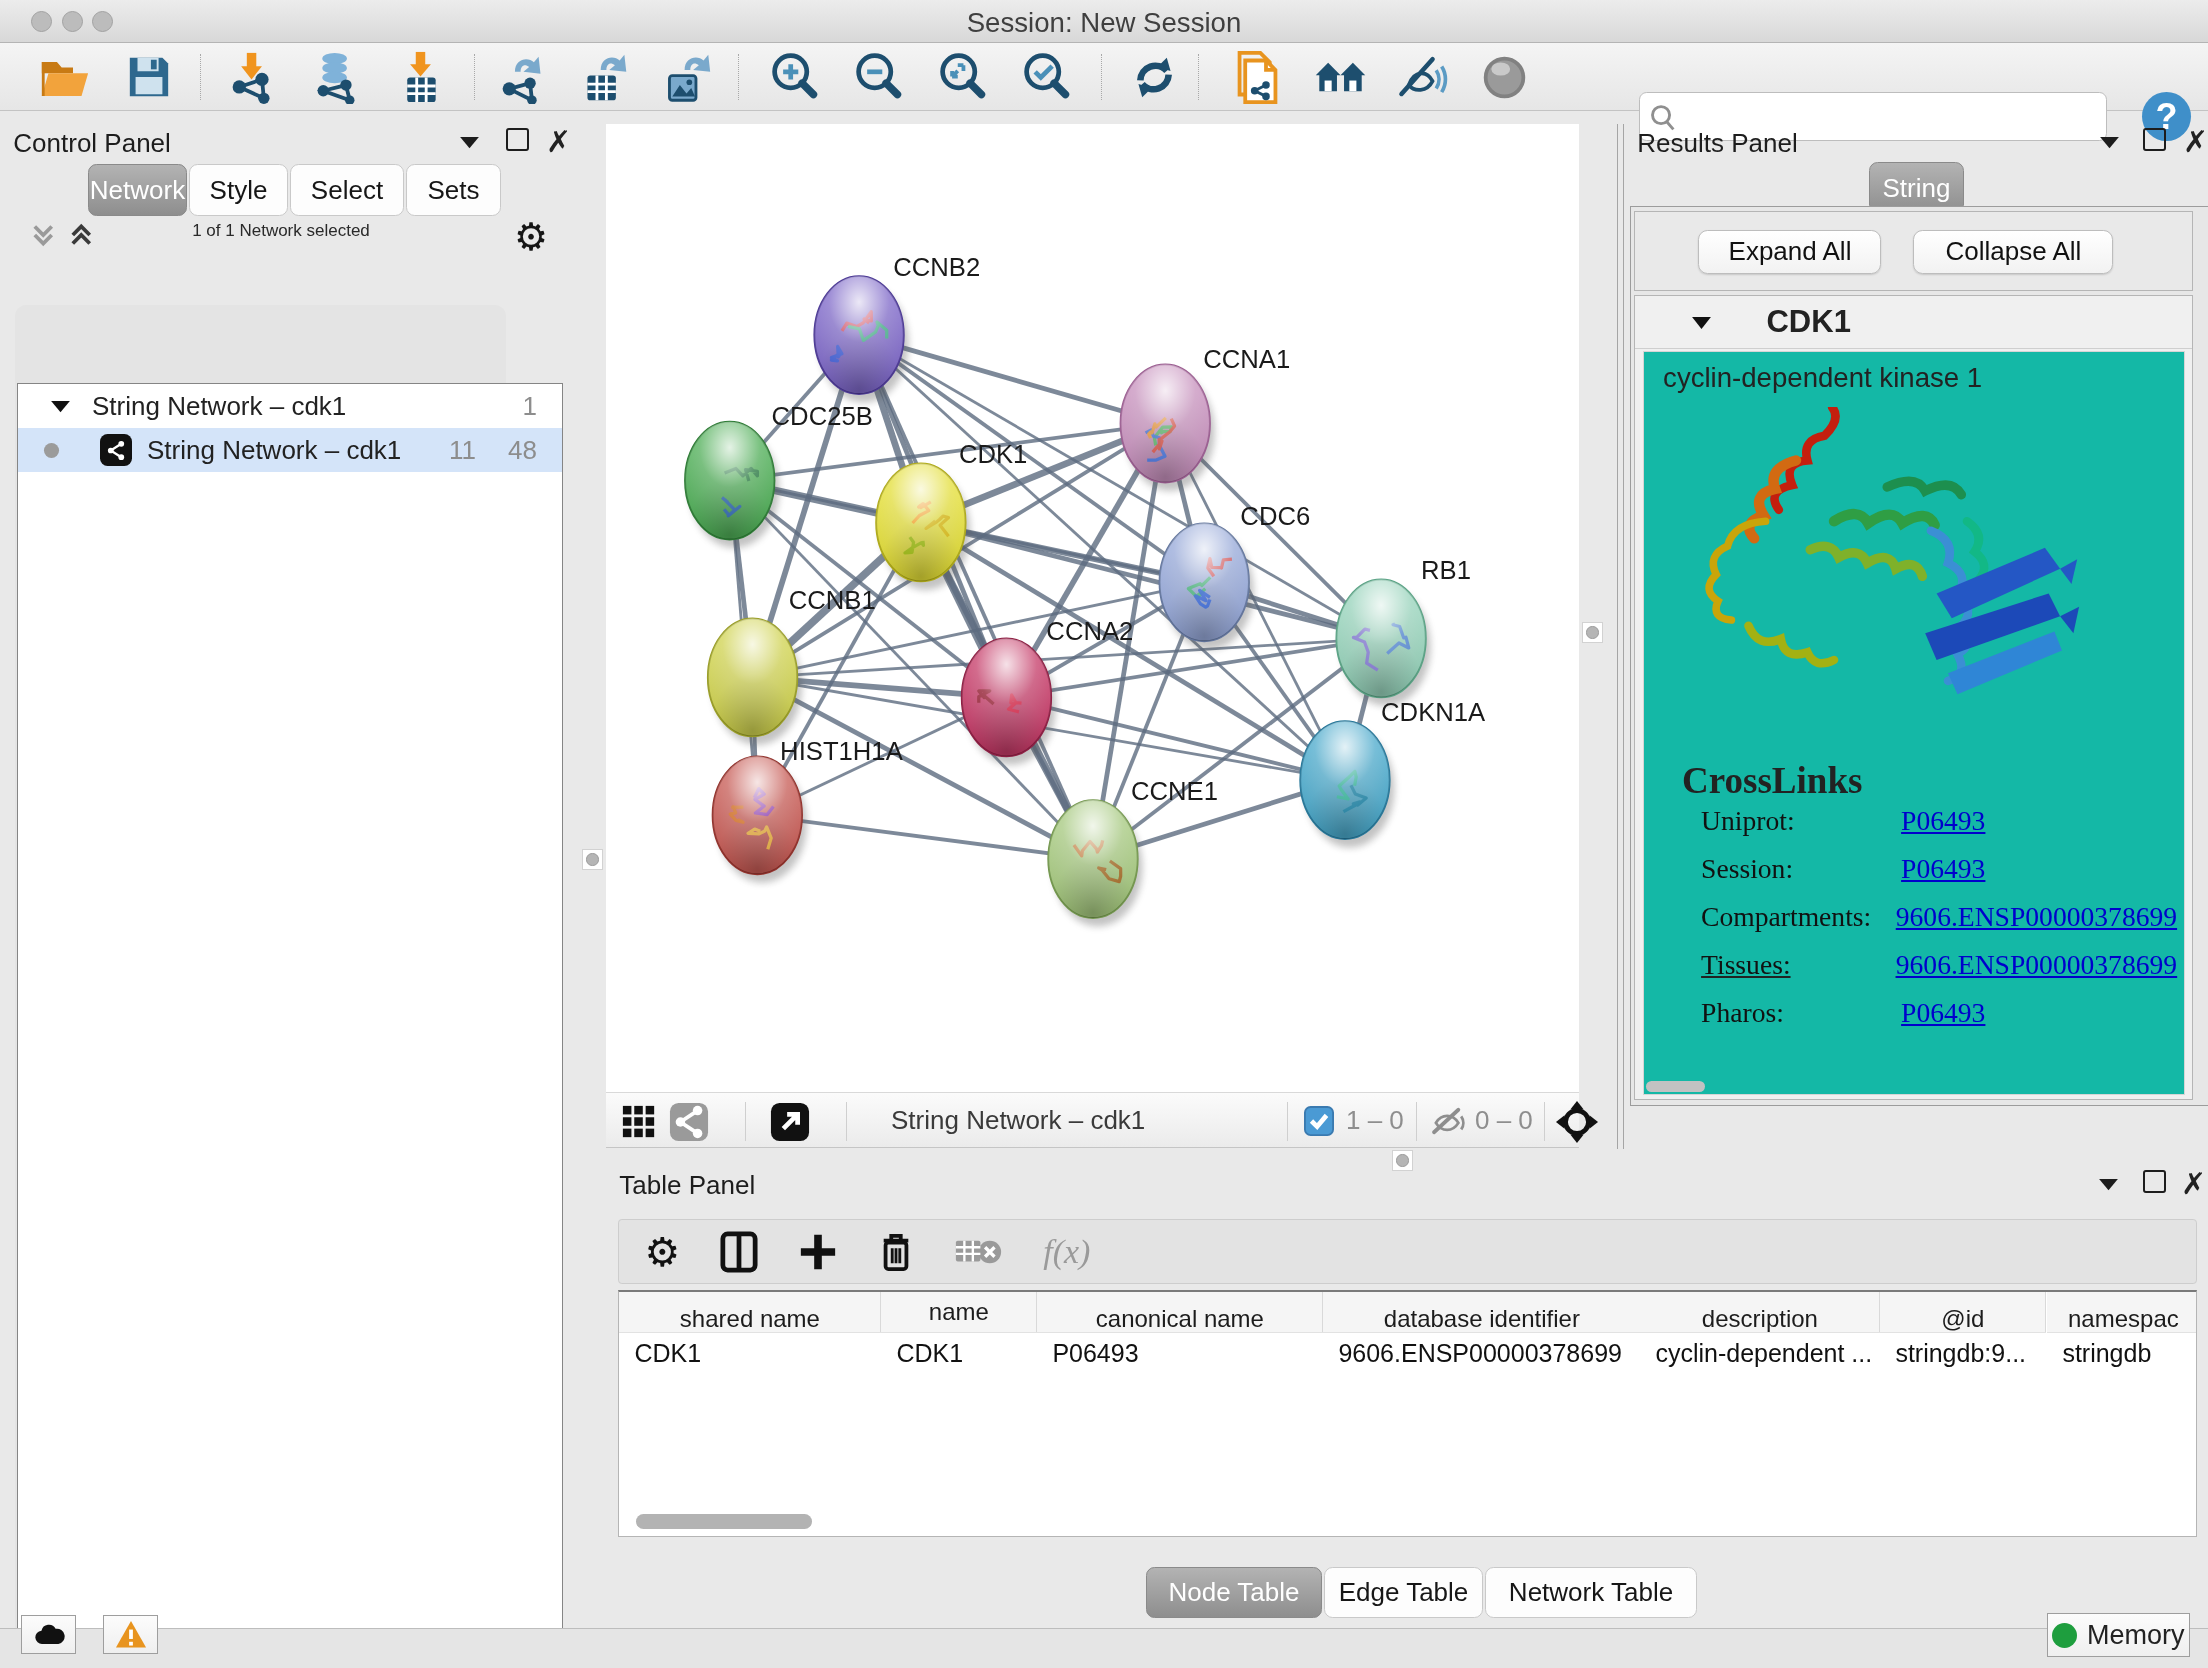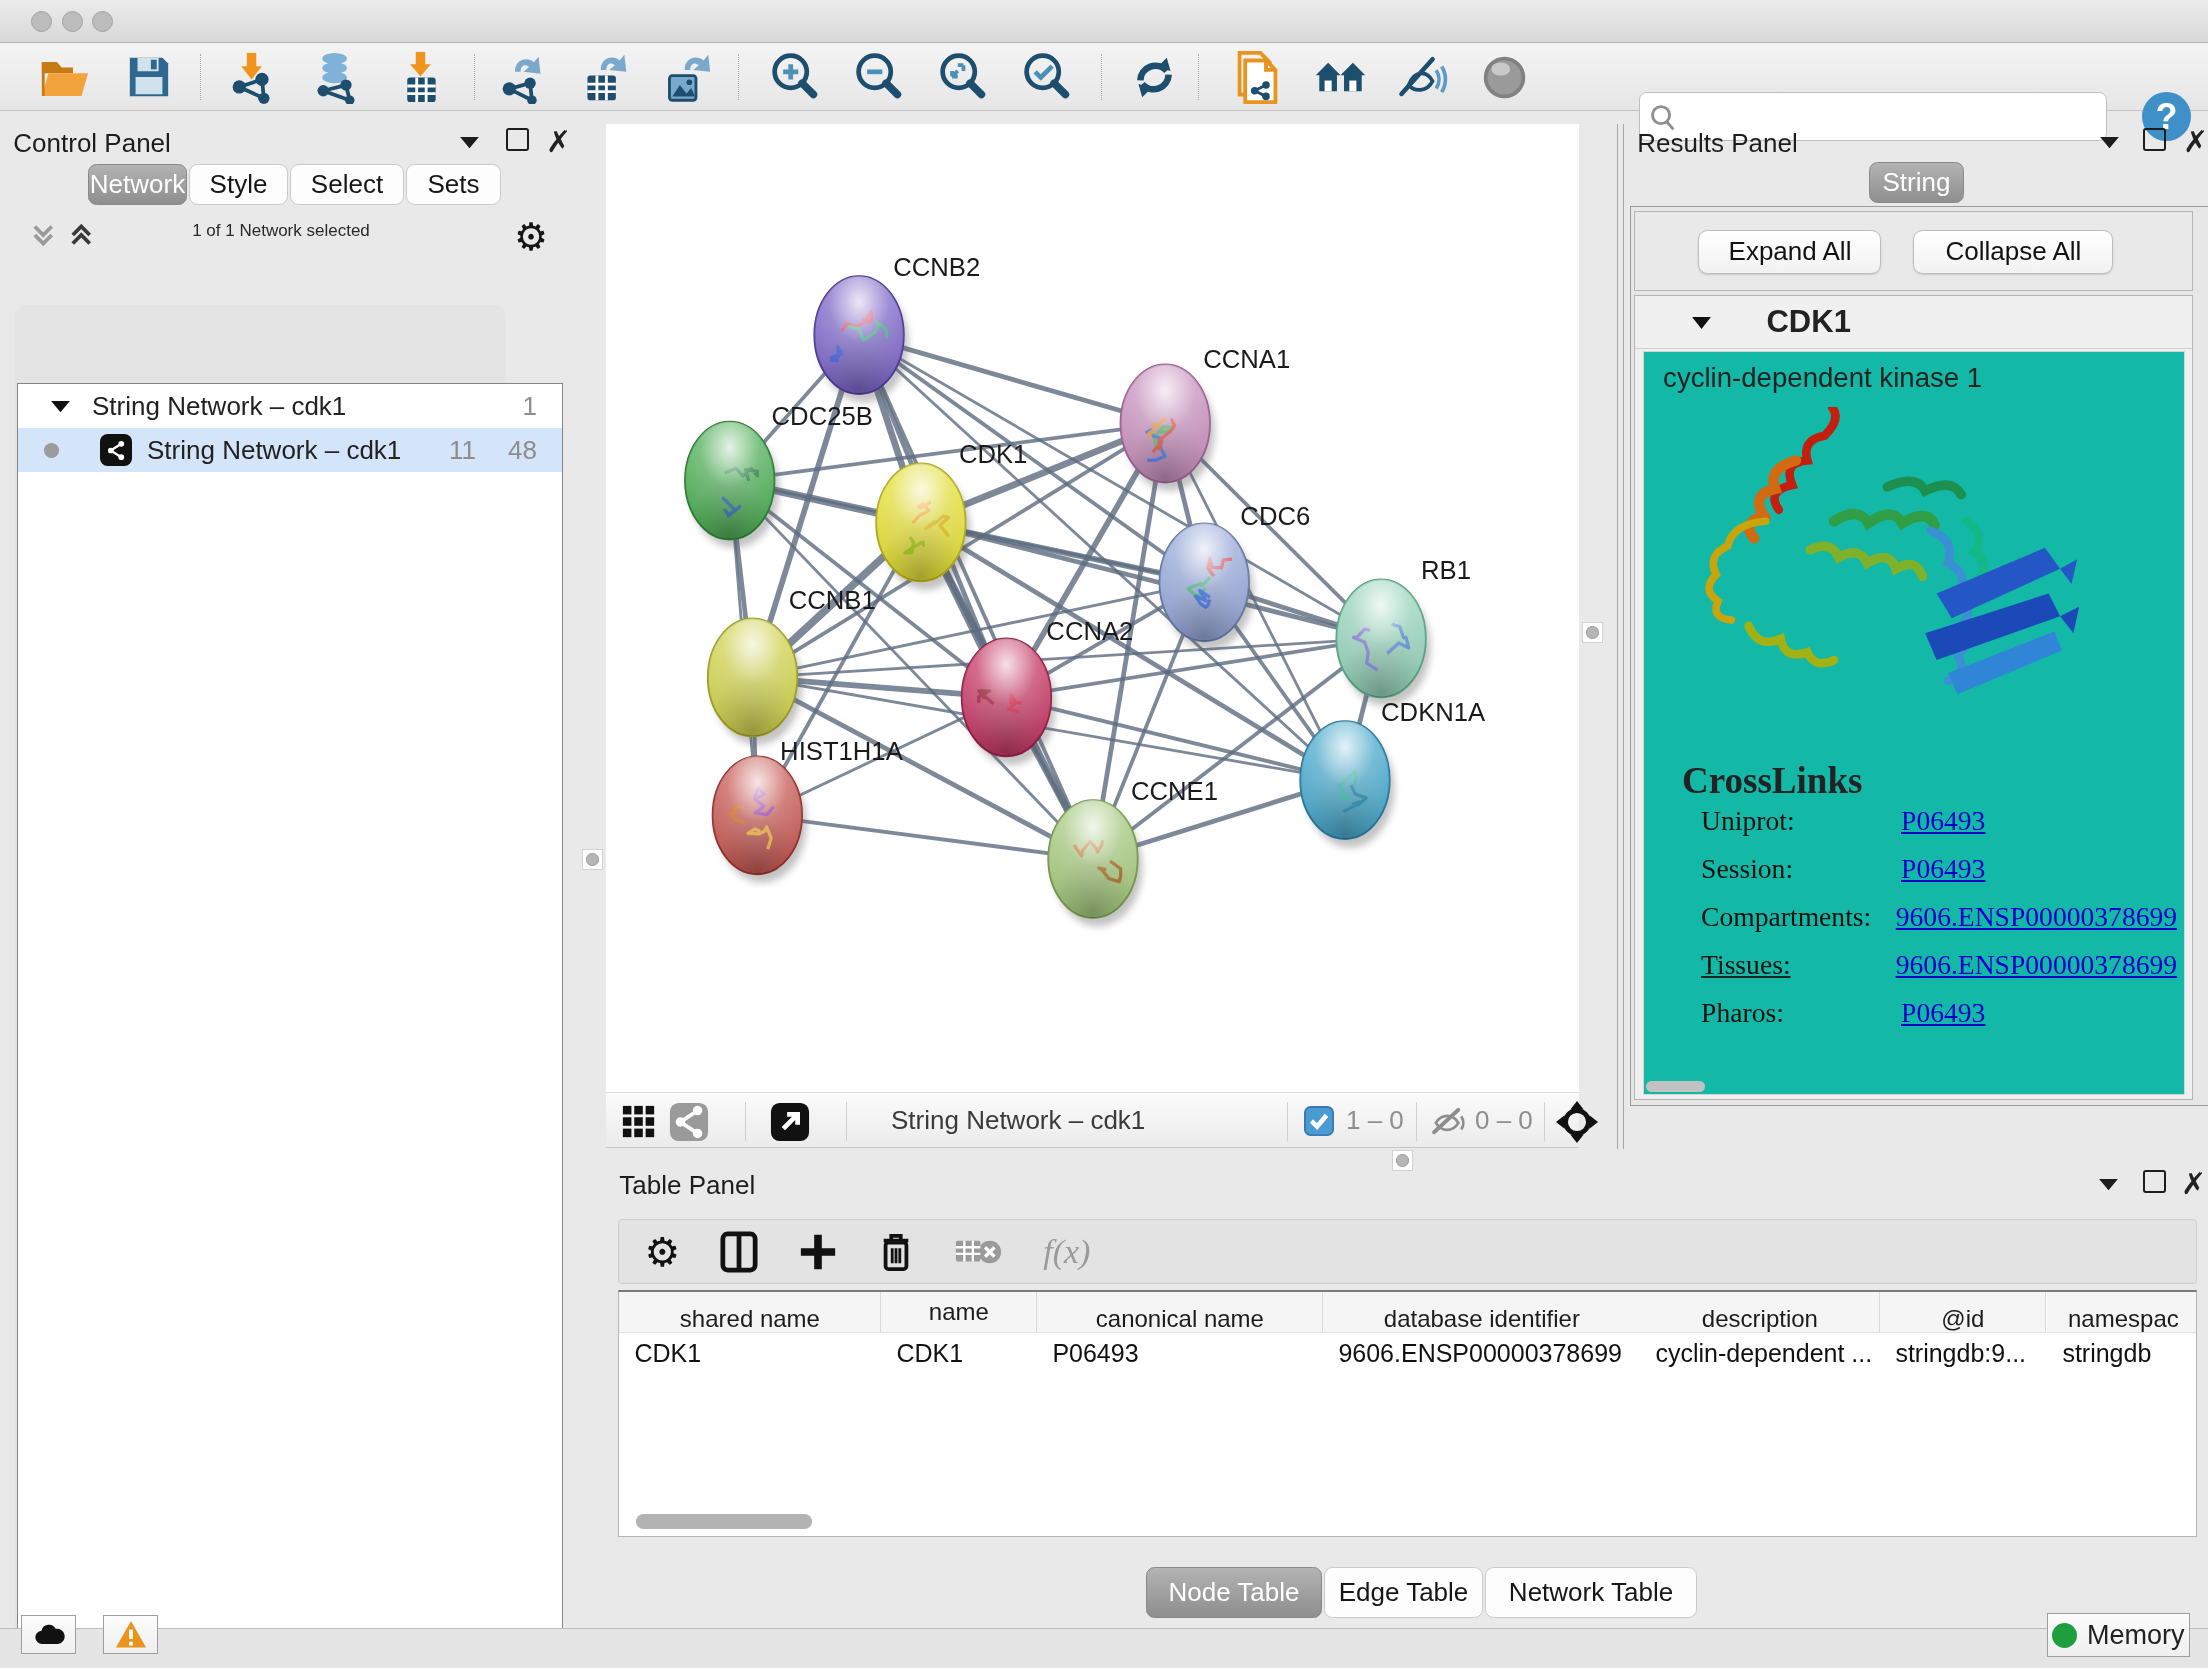--- a/index.html
+++ b/index.html
@@ -16,21 +16,21 @@
   #toolbar { left:0; top:43px; width:2208px; height:68px; background:linear-gradient(#f4f4f4,#e6e6e6); border-bottom:1px solid #c3c3c3; }
   .tb-icon { top:9.5px; width:53px; height:49px; display:flex; align-items:center; justify-content:center; }
   .tb-sep { top:11.4px; width:0; height:46px; border-left:1.9px dotted #a8a8a8; }
   #search-box { left:1639px; top:49px; width:468px; height:49px; background:#fff; border:1.9px solid #bdbdbd; border-radius:7.6px; display:flex; align-items:center; }
   #search-box input { border:none; outline:none; font-size:25px; flex:1; background:transparent; }
   #help-btn { left:2142px; top:49px; width:49px; height:49px; border-radius:50%; background:#3f8fc9; color:#fff; font-size:36px; font-weight:bold; display:flex; align-items:center; justify-content:center; }
 
   
   .panel-title { font-size:26px; color:#1d1d1d; }
   .float-box { width:23px; height:23px; border:2.9px solid #1d1d1d; border-radius:2.9px; }
-  .tab { height:41px; border:1px solid #c9c9c9; background:#fdfdfd; border-radius:8.6px; display:flex; align-items:center; justify-content:center; font-size:26px; color:#161616; }
+  .tab { height:52px; border:1px solid #c9c9c9; background:#fdfdfd; border-radius:8.6px; display:flex; align-items:center; justify-content:center; font-size:26px; color:#161616; }
   .tab.selected { background:linear-gradient(#b3b3b3,#8e8e8e); color:#fff; border-color:#8a8a8a; }
   .btn { background:linear-gradient(#ffffff,#f2f2f2); border:1px solid #bdbdbd; border-radius:9.5px; font-size:26px; color:#111; display:flex; align-items:center; justify-content:center; box-shadow:0 1px 1.9px rgba(0,0,0,.15); }
 
   
   #control-panel { left:0; top:124px; width:582px; height:1498px; }
   #cp-inner { left:15px; top:181px; width:491px; height:1438px; background:#e4e4e4; border-radius:11.4px; }
   #cp-tree { left:17px; top:259px; width:546px; height:1349px; background:#fff; border:1.9px solid #858585; }
   .tree-row { height:44px; display:flex; align-items:center; font-size:26px; }
   .tree-row.selected { background:#d4e4f9; }
   .count { color:#8d8d8d; }
@@ -70,20 +70,21 @@
   .dot-handle i { width:12.4px; height:12.4px; border-radius:50%; background:#b5b5b5; border:1px solid #9c9c9c; }
   svg { display:block; }
 </style>
 </head>
 <body>
 
 <div id="titlebar" class="abs">
   <div class="traffic abs" style="left:31px"></div>
   <div class="traffic abs" style="left:62px"></div>
   <div class="traffic abs" style="left:92px"></div>
+  <div id="win-title" class="abs">Session: New Session</div>
 </div>
 
 <div id="toolbar" class="abs">
   <div class="tb-icon abs" style="left:38px">
     <svg width="51" height="46" viewBox="0 0 54 48">
         <path d="M3 8 h16 l5 6 h12 v6 H3 Z" fill="#c87a14"></path>
         <path d="M3 44 L10 20 h42 L45 44 Z" fill="#f2a33c"></path>
         <path d="M3 8 v36 h3 V10 Z" fill="#c87a14"></path>
       </svg>
   </div>

